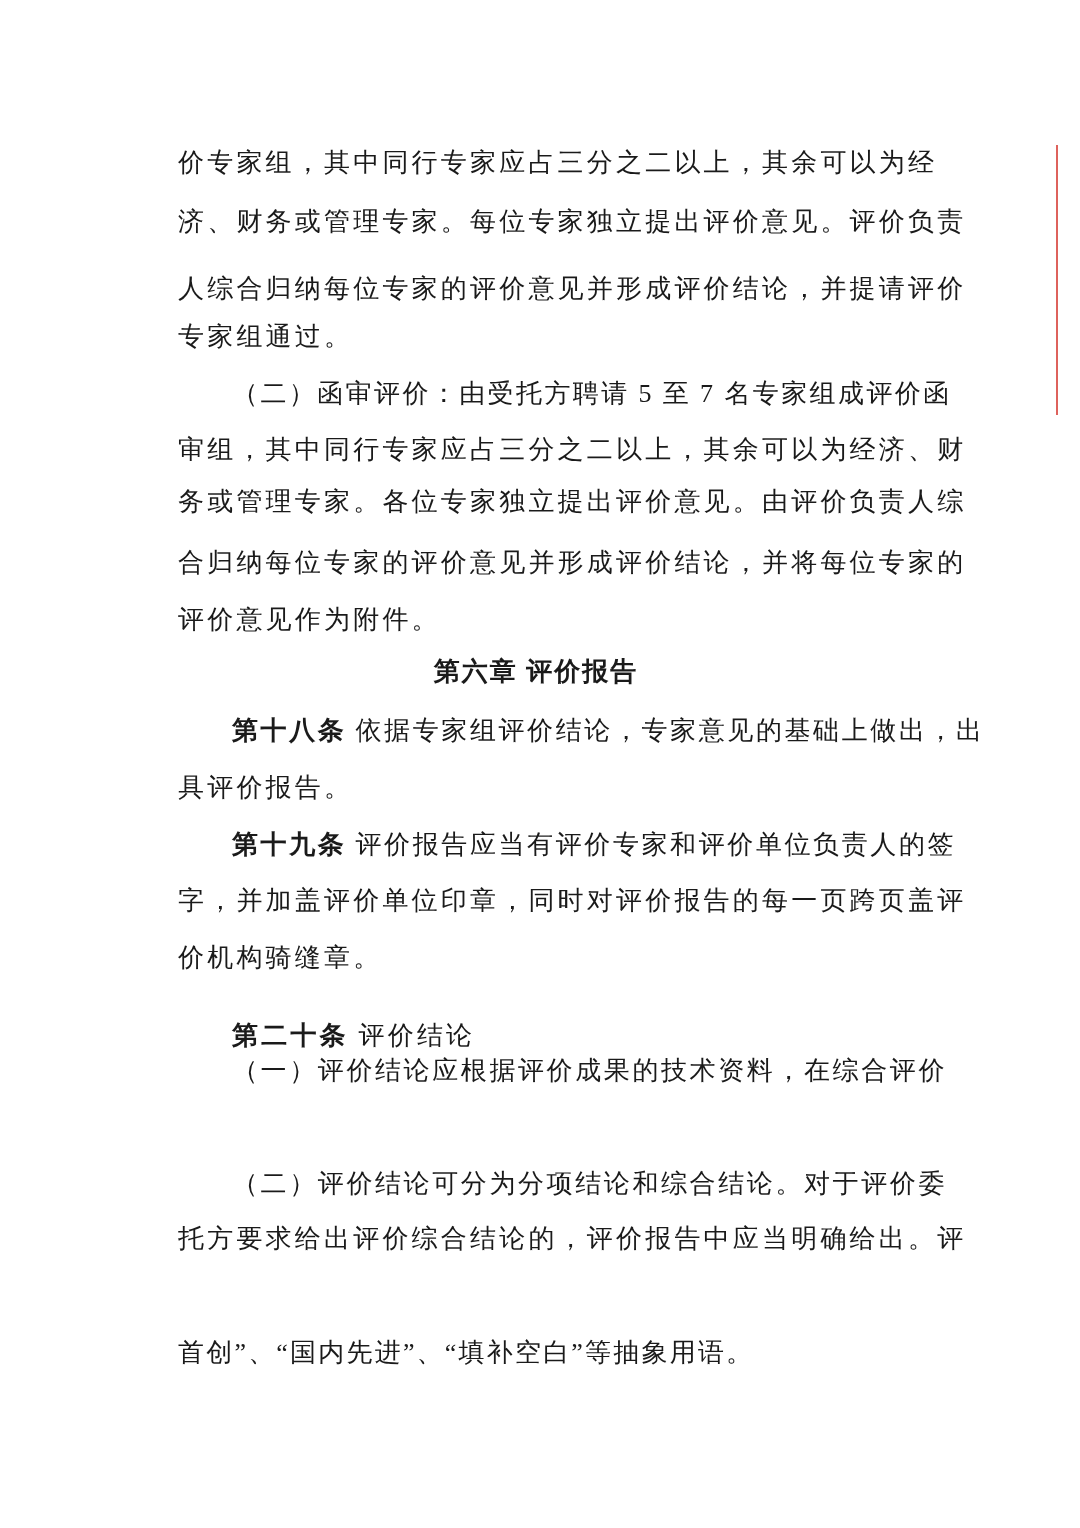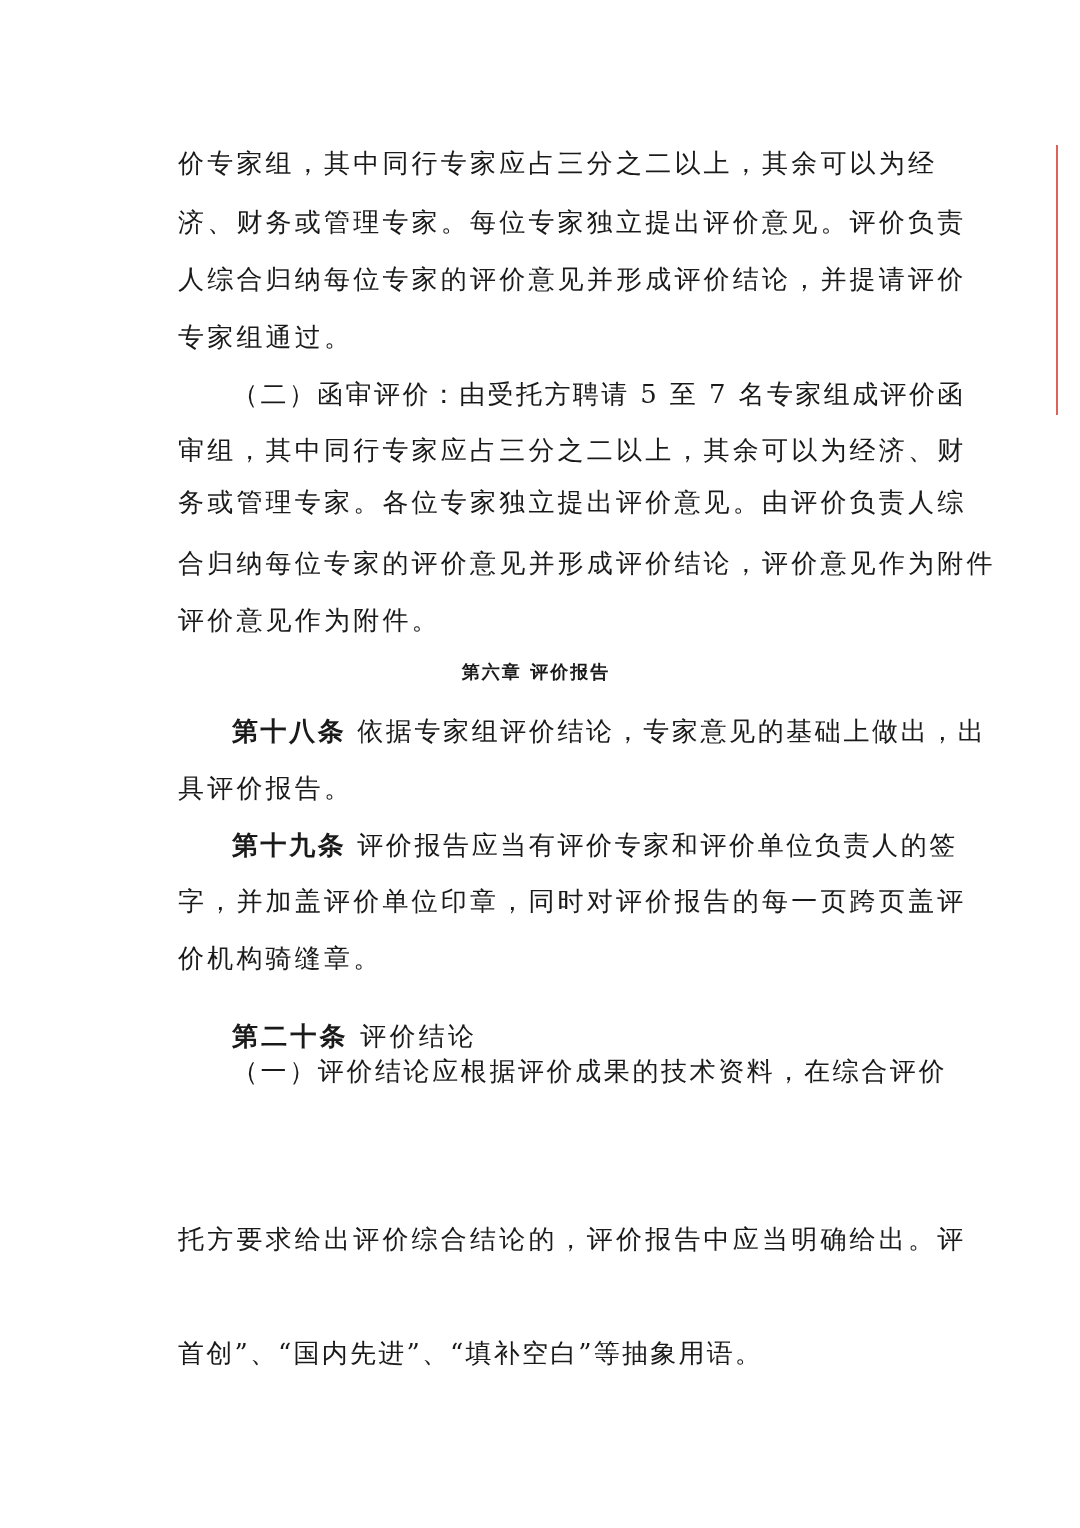--- a/index.html
+++ b/index.html
@@ -4,73 +4,74 @@
   <style>
     html, body { margin: 0; padding: 0; }
     body {
       width: 1080px; height: 1528px;
       background: #ffffff;
       position: relative;
       overflow: hidden;
       font-family: "DejaVu Serif", "Liberation Serif", serif;
       color: #1a1a1a;
     }
-    .page { position: absolute; left: 0; top: 0; width: 863px; height: 1528px; }
+    .page { position: absolute; left: 0; top: 0; width: 863px; height: 1528px; font-family: Liberation Serif, serif; }
     .line {
       position: absolute;
       left: 178px;
       font-size: 26px;
       line-height: 34px;
       height: 34px;
       white-space: nowrap;
       letter-spacing: 3.2px;
     }
     .indent { left: 232px; }
     .heading {
       position: absolute;
       left: 0; width: 1080px;
       text-align: center;
-      font-size: 18px;
+      font-size: 26px;
       line-height: 34px;
       font-weight: bold;
       letter-spacing: 2px;
     }
     .bold { font-weight: bold; }
     .seal-edge {
       position: absolute;
       left: 1056px; top: 145px;
       width: 2px; height: 270px;
       background: #d8463f;
       opacity: 0.85;
     }
   </style>
 </head>
 <body>
 
 <div class="page">
 
   <div class="line" style="top:146px">价专家组，其中同行专家应占三分之二以上，其余可以为经</div>
   <div class="line" style="top:205px">济、财务或管理专家。每位专家独立提出评价意见。评价负责</div>
-  <div class="line" style="top:262px">人综合归纳每位专家的评价意见并形成评价结论，并提请评价</div>
+  <div class="line" style="top:272px">人综合归纳每位专家的评价意见并形成评价结论，并提请评价</div>
   <div class="line" style="top:320px">专家组通过。</div>
 
   <div class="line indent" style="top:377px; letter-spacing:2.4px">（二）函审评价：由受托方聘请 5 至 7 名专家组成评价函</div>
   <div class="line" style="top:433px">审组，其中同行专家应占三分之二以上，其余可以为经济、财</div>
   <div class="line" style="top:485px">务或管理专家。各位专家独立提出评价意见。由评价负责人综</div>
-  <div class="line" style="top:546px">合归纳每位专家的评价意见并形成评价结论，评价意见作为附件</div>
+  <div class="line" style="top:546px">合归纳每位专家的评价意见并形成评价结论，并将每位专家的</div>
   <div class="line" style="top:603px">评价意见作为附件。</div>
 
   <div class="heading" style="top:655px; left:0; width:1072px">第六章  评价报告</div>
 
   <div class="line indent" style="top:714px; letter-spacing:2.6px"><span class="bold">第十八条</span><span> 依据专家组评价结论，专家意见的基础上做出，出</span></div>
   <div class="line" style="top:771px">具评价报告。</div>
 
   <div class="line indent" style="top:828px; letter-spacing:2.6px"><span class="bold">第十九条</span><span> 评价报告应当有评价专家和评价单位负责人的签</span></div>
   <div class="line" style="top:884px">字，并加盖评价单位印章，同时对评价报告的每一页跨页盖评</div>
   <div class="line" style="top:941px">价机构骑缝章。</div>
 
   <div class="line indent" style="top:1019px"><span class="bold">第二十条</span><span> 评价结论</span></div>
   <div class="line indent" style="top:1054px; letter-spacing:2.6px">（一）评价结论应根据评价成果的技术资料，在综合评价</div>
+  <div class="line indent" style="top:1167px; letter-spacing:2.6px">（二）评价结论可分为分项结论和综合结论。对于评价委</div>
   <div class="line" style="top:1222px">托方要求给出评价综合结论的，评价报告中应当明确给出。评</div>
   <div class="line" style="top:1336px; letter-spacing:2.2px">首创”、“国内先进”、“填补空白”等抽象用语。</div>
 
   <div class="seal-edge"></div>
 </div>
 
 </body></html>

